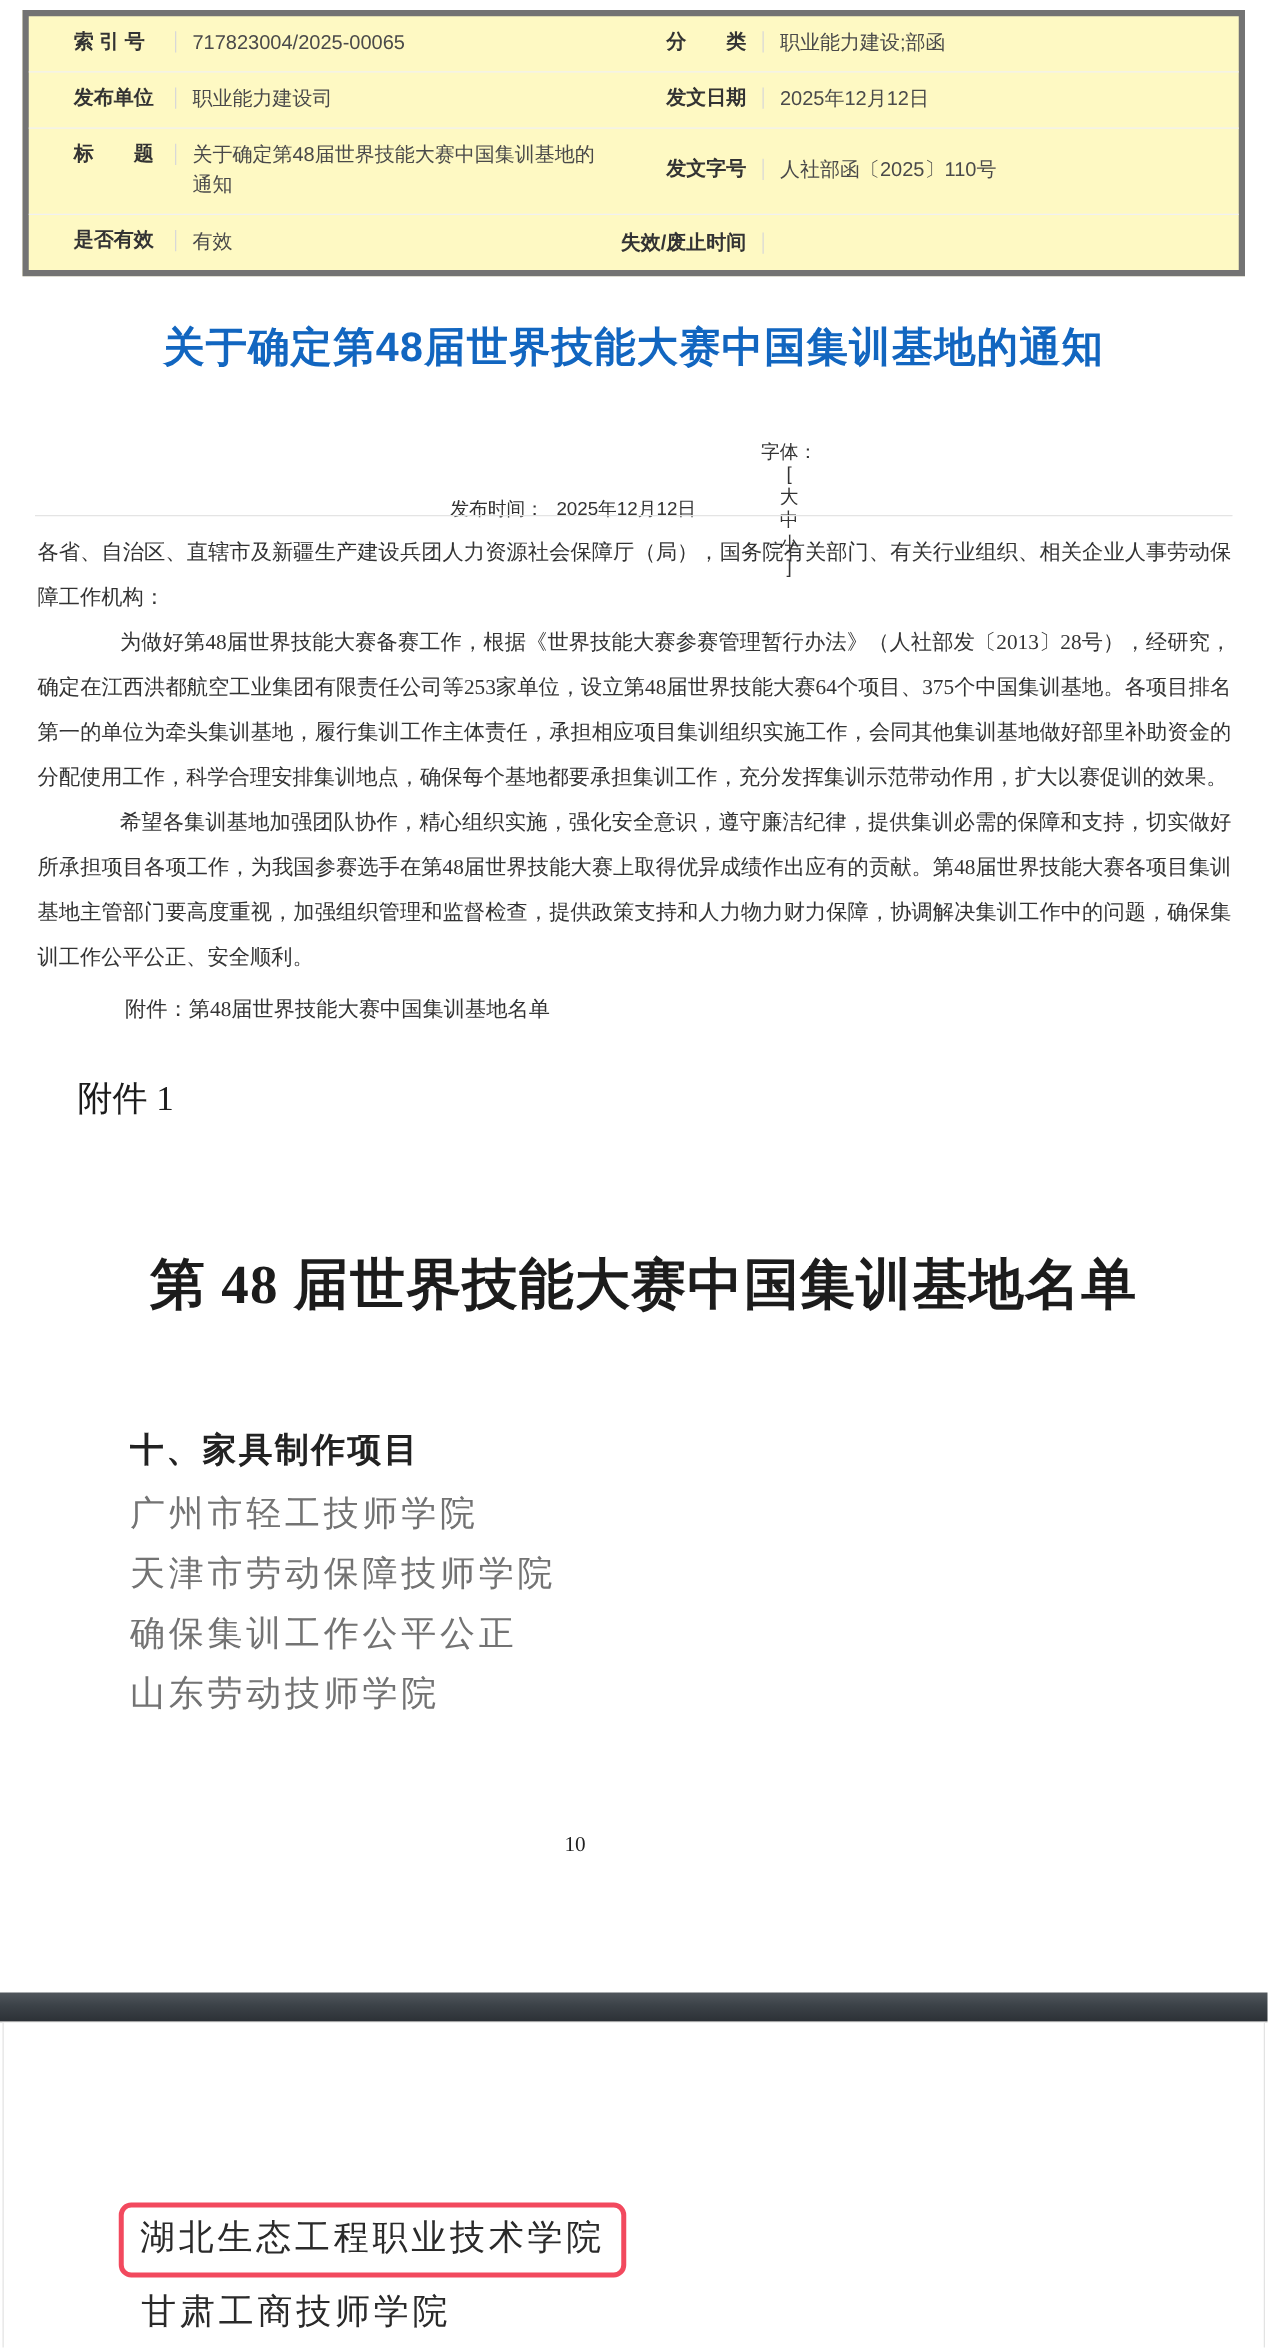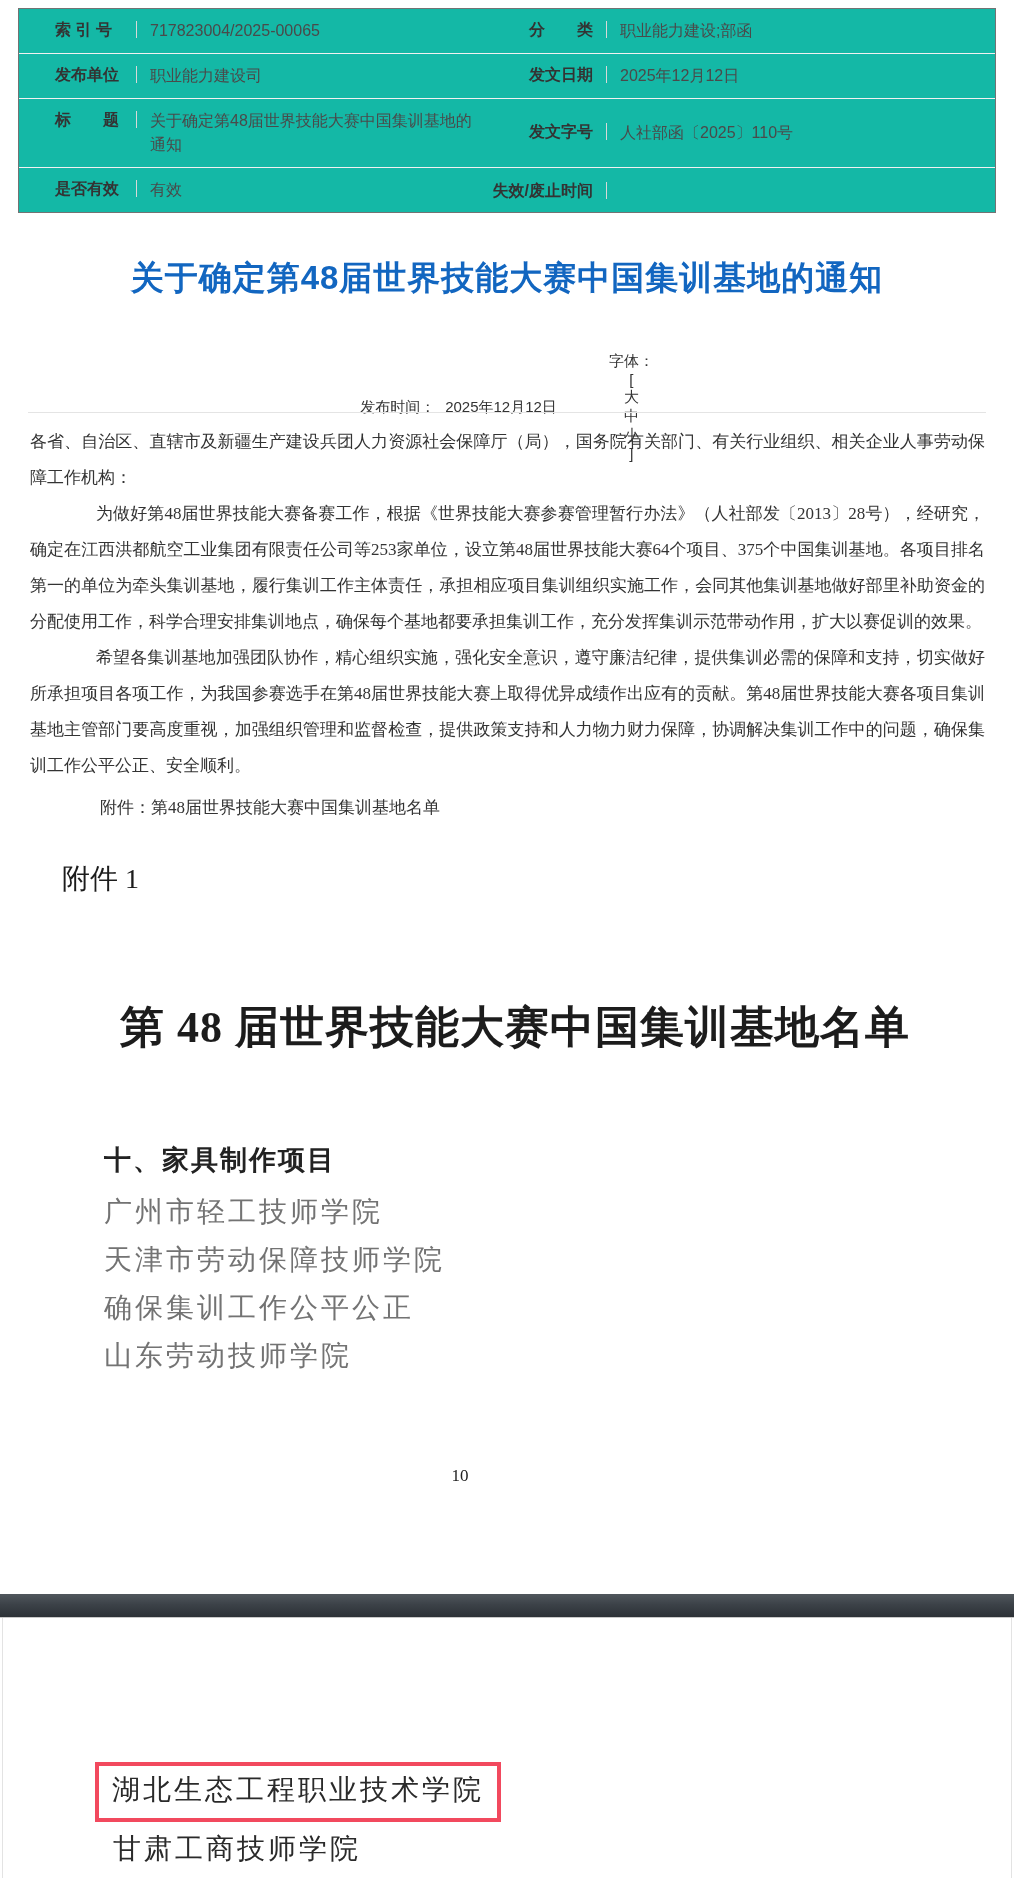--- a/index.html
+++ b/index.html
@@ -6,21 +6,21 @@
   html,body { background:#ffffff; }
   body {
     width:1014px; height:1878px; overflow:hidden; position:relative;
     font-family:"Liberation Sans","DejaVu Sans",sans-serif;
   }
   .page { position:absolute; inset:0; background:#fff; }
 
   
   .meta-table {
     position:absolute; top:8px; left:18px; right:18px;
-    border:1px solid #737373; background:#14b8a6;
+    border:5px solid #737373; background:#fef9c3;
   }
   .meta-row { display:flex; align-items:flex-start; padding:10px 0; }
   .meta-row + .meta-row { border-top:1px solid #f1f1f1;align-items:center; }
   .m-cell { display:flex; align-items:flex-start; }
   .m-cell.left  { width:462px; padding-left:36px; flex:none; }
   .m-cell.right { flex:1; }
   .m-label { font-weight:bold; color:#333; font-size:16px; line-height:21px; white-space:pre; flex:none; }
   .m-cell.left  .m-label { width:68px; }
   .m-cell.right .m-label { width:112px; text-align:right; }
   .m-sep { width:1px; background:#d8d8d8; height:17px; margin:2px 13px 0 13px; flex:none; }
@@ -81,21 +81,21 @@
     box-shadow:0 1px 0 #c8c8c8;
   }
 
   
   .pdf-page2 {
     position:absolute; top:1618px; bottom:0; left:2px; right:2px;
     border-left:1px solid #e3e3e3; border-right:1px solid #e3e3e3; background:#fff;
   }
   .highlight-box {
     position:absolute; top:144px; left:92px;
-    border:4px solid #f2495e; border-radius:0;
+    border:4px solid #f2495e; border-radius:10px;
     padding:5px 13px 9px 13px; display:inline-block;
   }
   .p2-school { font-size:28px; letter-spacing:3px; color:#2a2a2a; }
   .p2-school.second { position:absolute; top:212px; left:110px; }
 </style>
 </head>
 <body>
 
 <div class="page">
 

